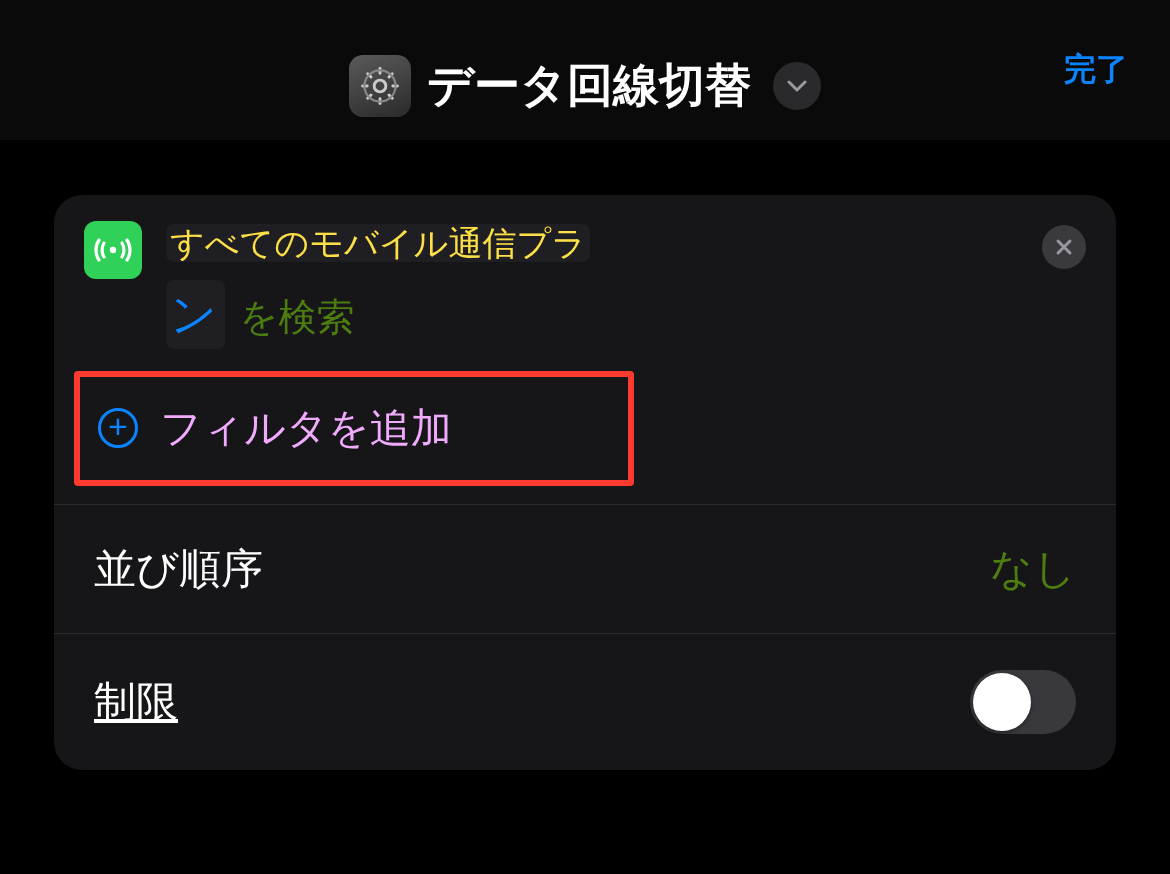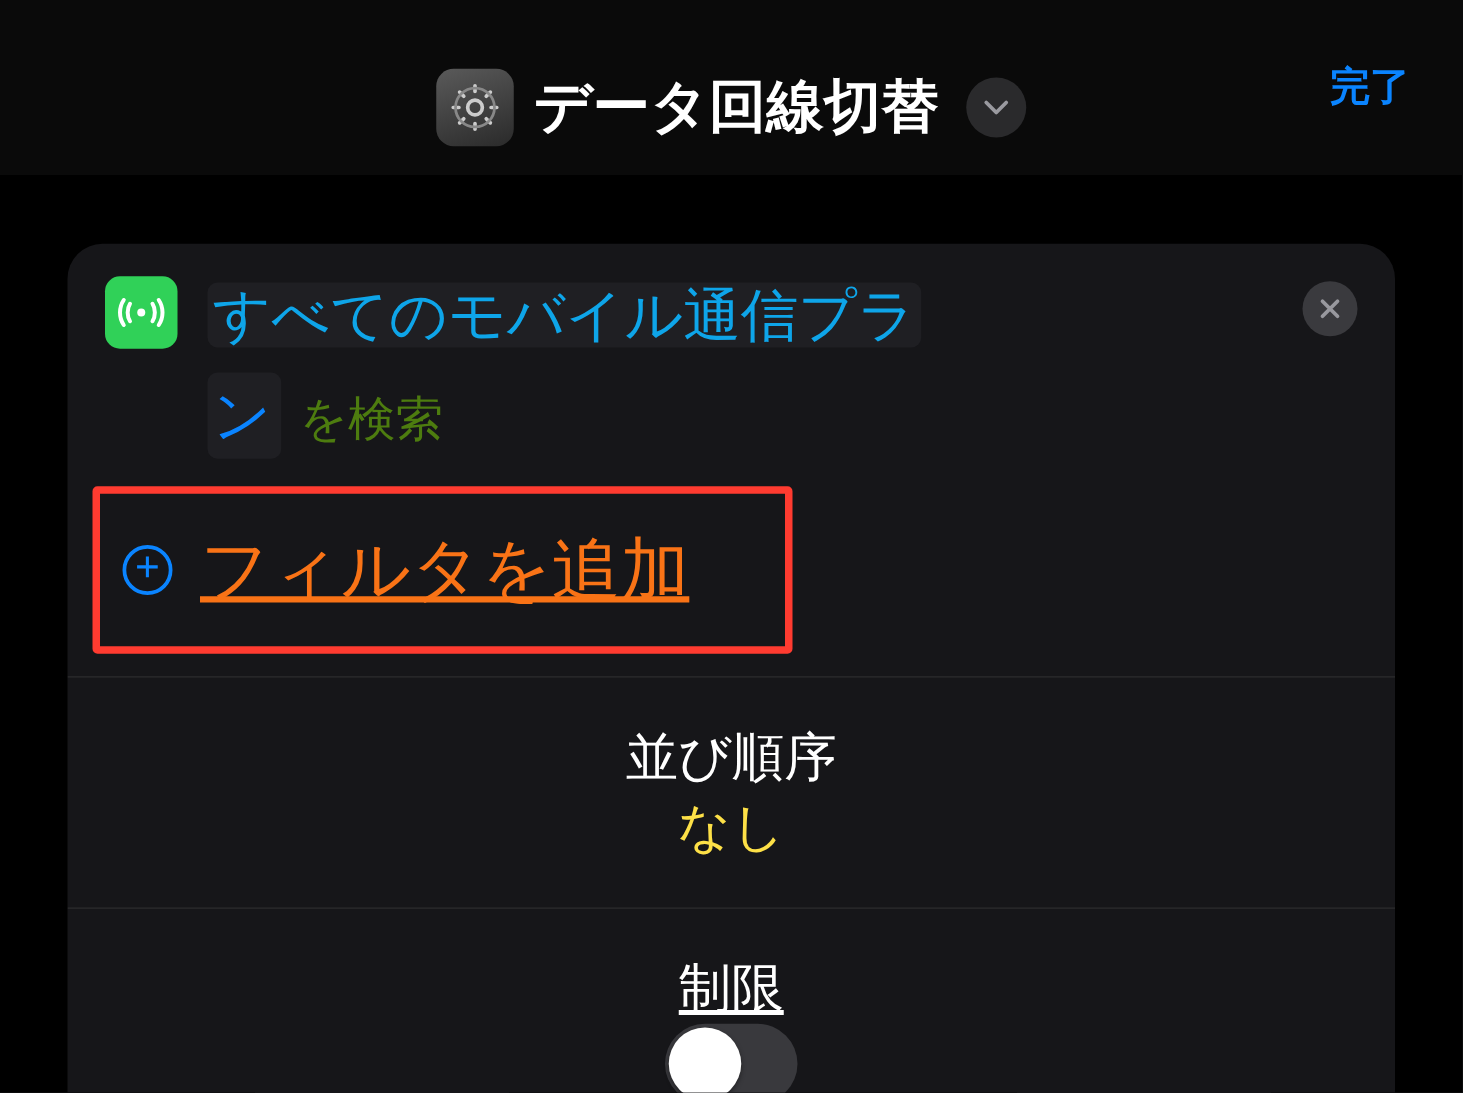--- a/index.html
+++ b/index.html
@@ -83,22 +83,22 @@
     justify-content: center;
     flex-shrink: 0;
     margin-right: 24px;
     margin-top: 4px;
   }
   .search-text-wrap {
     flex: 1;
     padding-right: 40px;
   }
   .token {
-    font-size: 46px;
-    color: #0ea5e9;
+    font-size: 34px;
+    color: #fde047;
     background: #1f1f23;
     border-radius: 8px;
     padding: 0px 4px;
     line-height: 1.55;
     font-weight: 500;
   }
   .token-tail {
     font-size: 46px;
     color: #0a84ff;
     background: #1f1f23;
@@ -156,47 +156,45 @@
   .plus-circle::before {
     content: "+";
     color: #0a84ff;
     font-size: 34px;
     line-height: 1;
     font-weight: 400;
     position: relative;
     top: -2px;
   }
   .filter-label {
-    font-size: 55px;
-    color: #f97316;
-    font-weight: 400;
-    text-decoration: underline;
+    font-size: 41px;
+    color: #f0abfc;
+    font-weight: 400;
   }
   .divider {
     height: 1px;
     background: #2c2c2e;
     margin: 18px 0 0 0;
   }
   .option-row {
     display: flex;
     align-items: center;
     justify-content: space-between;
     padding: 36px 40px 36px 40px;
     border-bottom: 1px solid #2c2c2e;
-    flex-direction: column;
   }
   .option-row:last-child { border-bottom: none; text-decoration: underline; }
   .option-label {
     font-size: 42px;
     color: #fff;
     font-weight: 400;
   }
   .option-value {
     font-size: 42px;
-    color: #fde047;
+    color: #4d7c0f;
     font-weight: 400;
   }
   .toggle {
     width: 106px;
     height: 64px;
     background: #39393d;
     border-radius: 40px;
     position: relative;
     cursor: pointer;
   }

